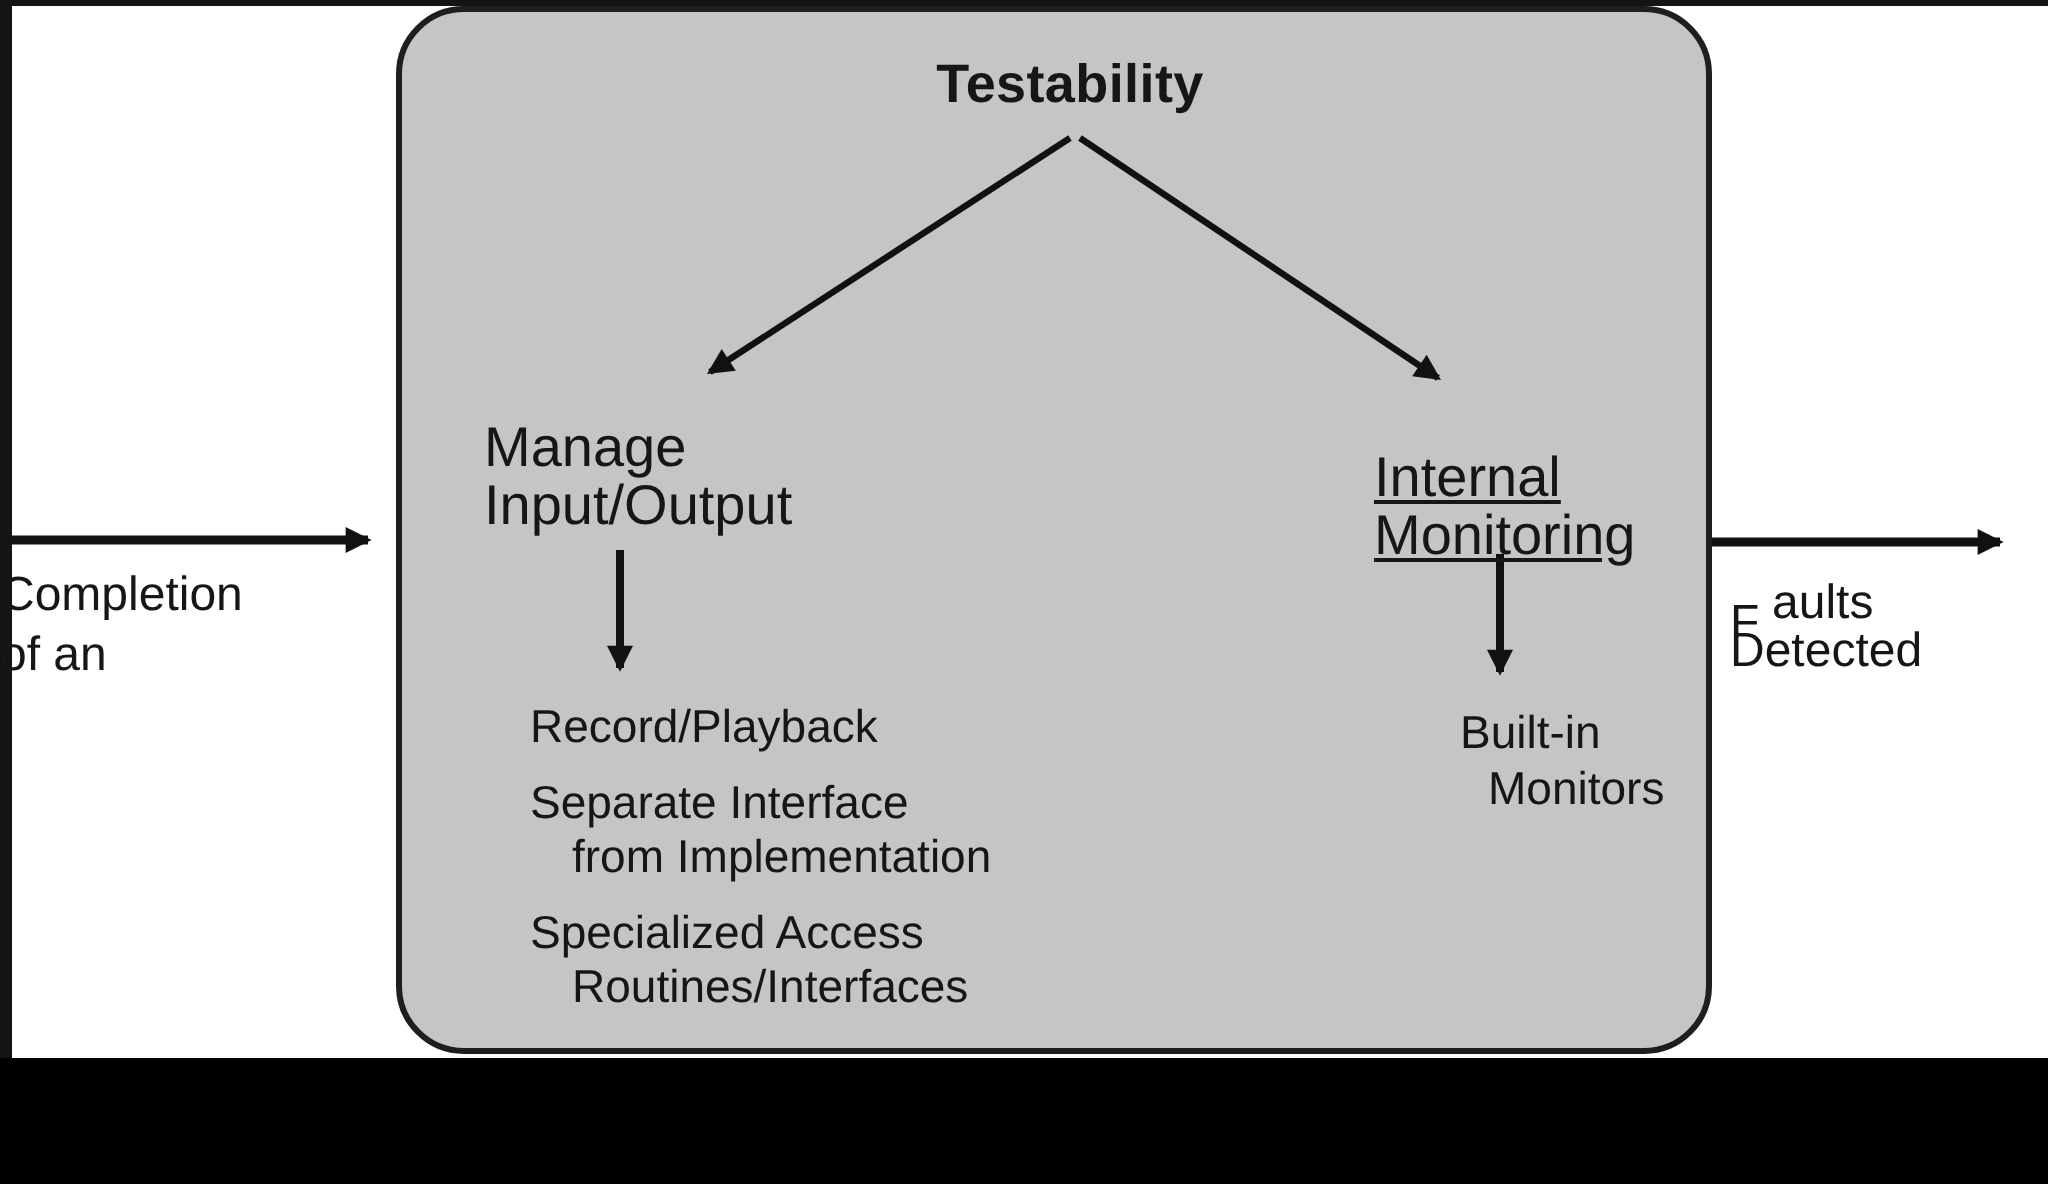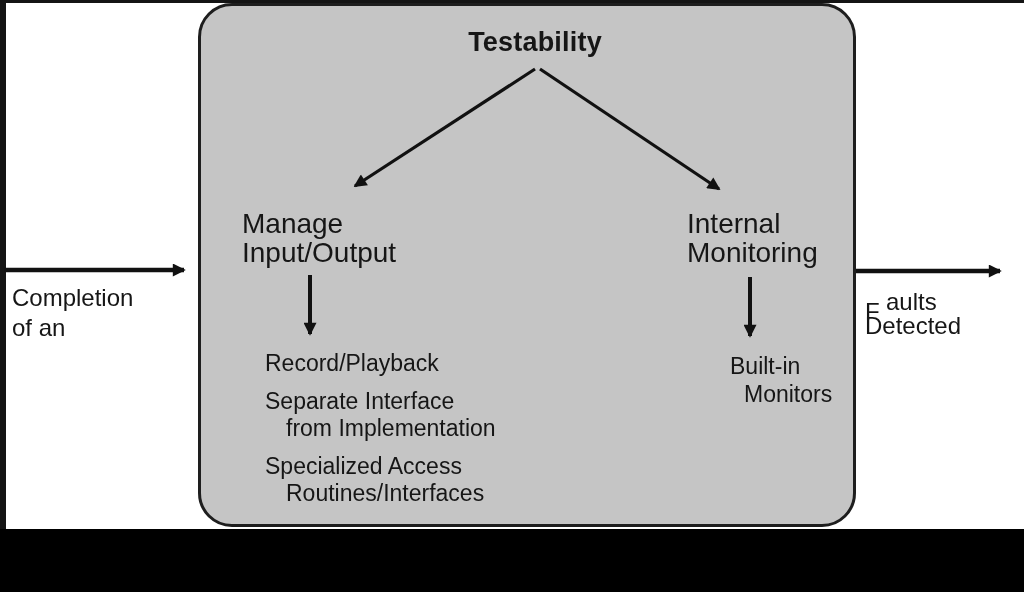--- a/index.html
+++ b/index.html
@@ -28,27 +28,27 @@
   .arrows{position:absolute;left:0;top:0;width:1024px;height:592px;}
   .arrows line{stroke:var(--arrow-color);}
   .arrows .ah-path{fill:var(--arrow-color);}
   .txt{position:absolute;white-space:nowrap;}
   .title{
     left:400px;top:27px;width:270px;text-align:center;
     font-size:27px;font-weight:bold;letter-spacing:0.2px;
   }
   .node{font-size:28px;line-height:29px;}
   .node-manage{left:242px;top:209px;}
-  .node-internal{left:687px;top:209px;}
+  .node-internal{left:687px;top:224px;text-decoration:underline;}
   .leaf-list{left:227px;top:350px;font-size:23px;line-height:27px;margin-left:38px;}
   .leaf-item{margin-bottom:11px;}
   .leaf-indent{padding-left:21px;}
   .leaf-builtin{left:702px;top:352px;font-size:23px;line-height:28px;margin-left:28px;}
   .leaf-builtin .leaf-indent{padding-left:14px;}
-  .label-completion{left:12px;top:283px;font-size:24px;line-height:30px;}
+  .label-completion{left:0;top:283px;font-size:24px;line-height:30px;}
   .label-faults{left:865px;top:290px;font-size:24px;line-height:24px;}
   .faults-line1{position:relative;display:block;padding-left:21px;}
   .faults-initial{position:absolute;left:0;top:10px;}
 </style>
 </head>
 <body>
 
 <div class="stage">
 
   <div class="frame-top"></div>

